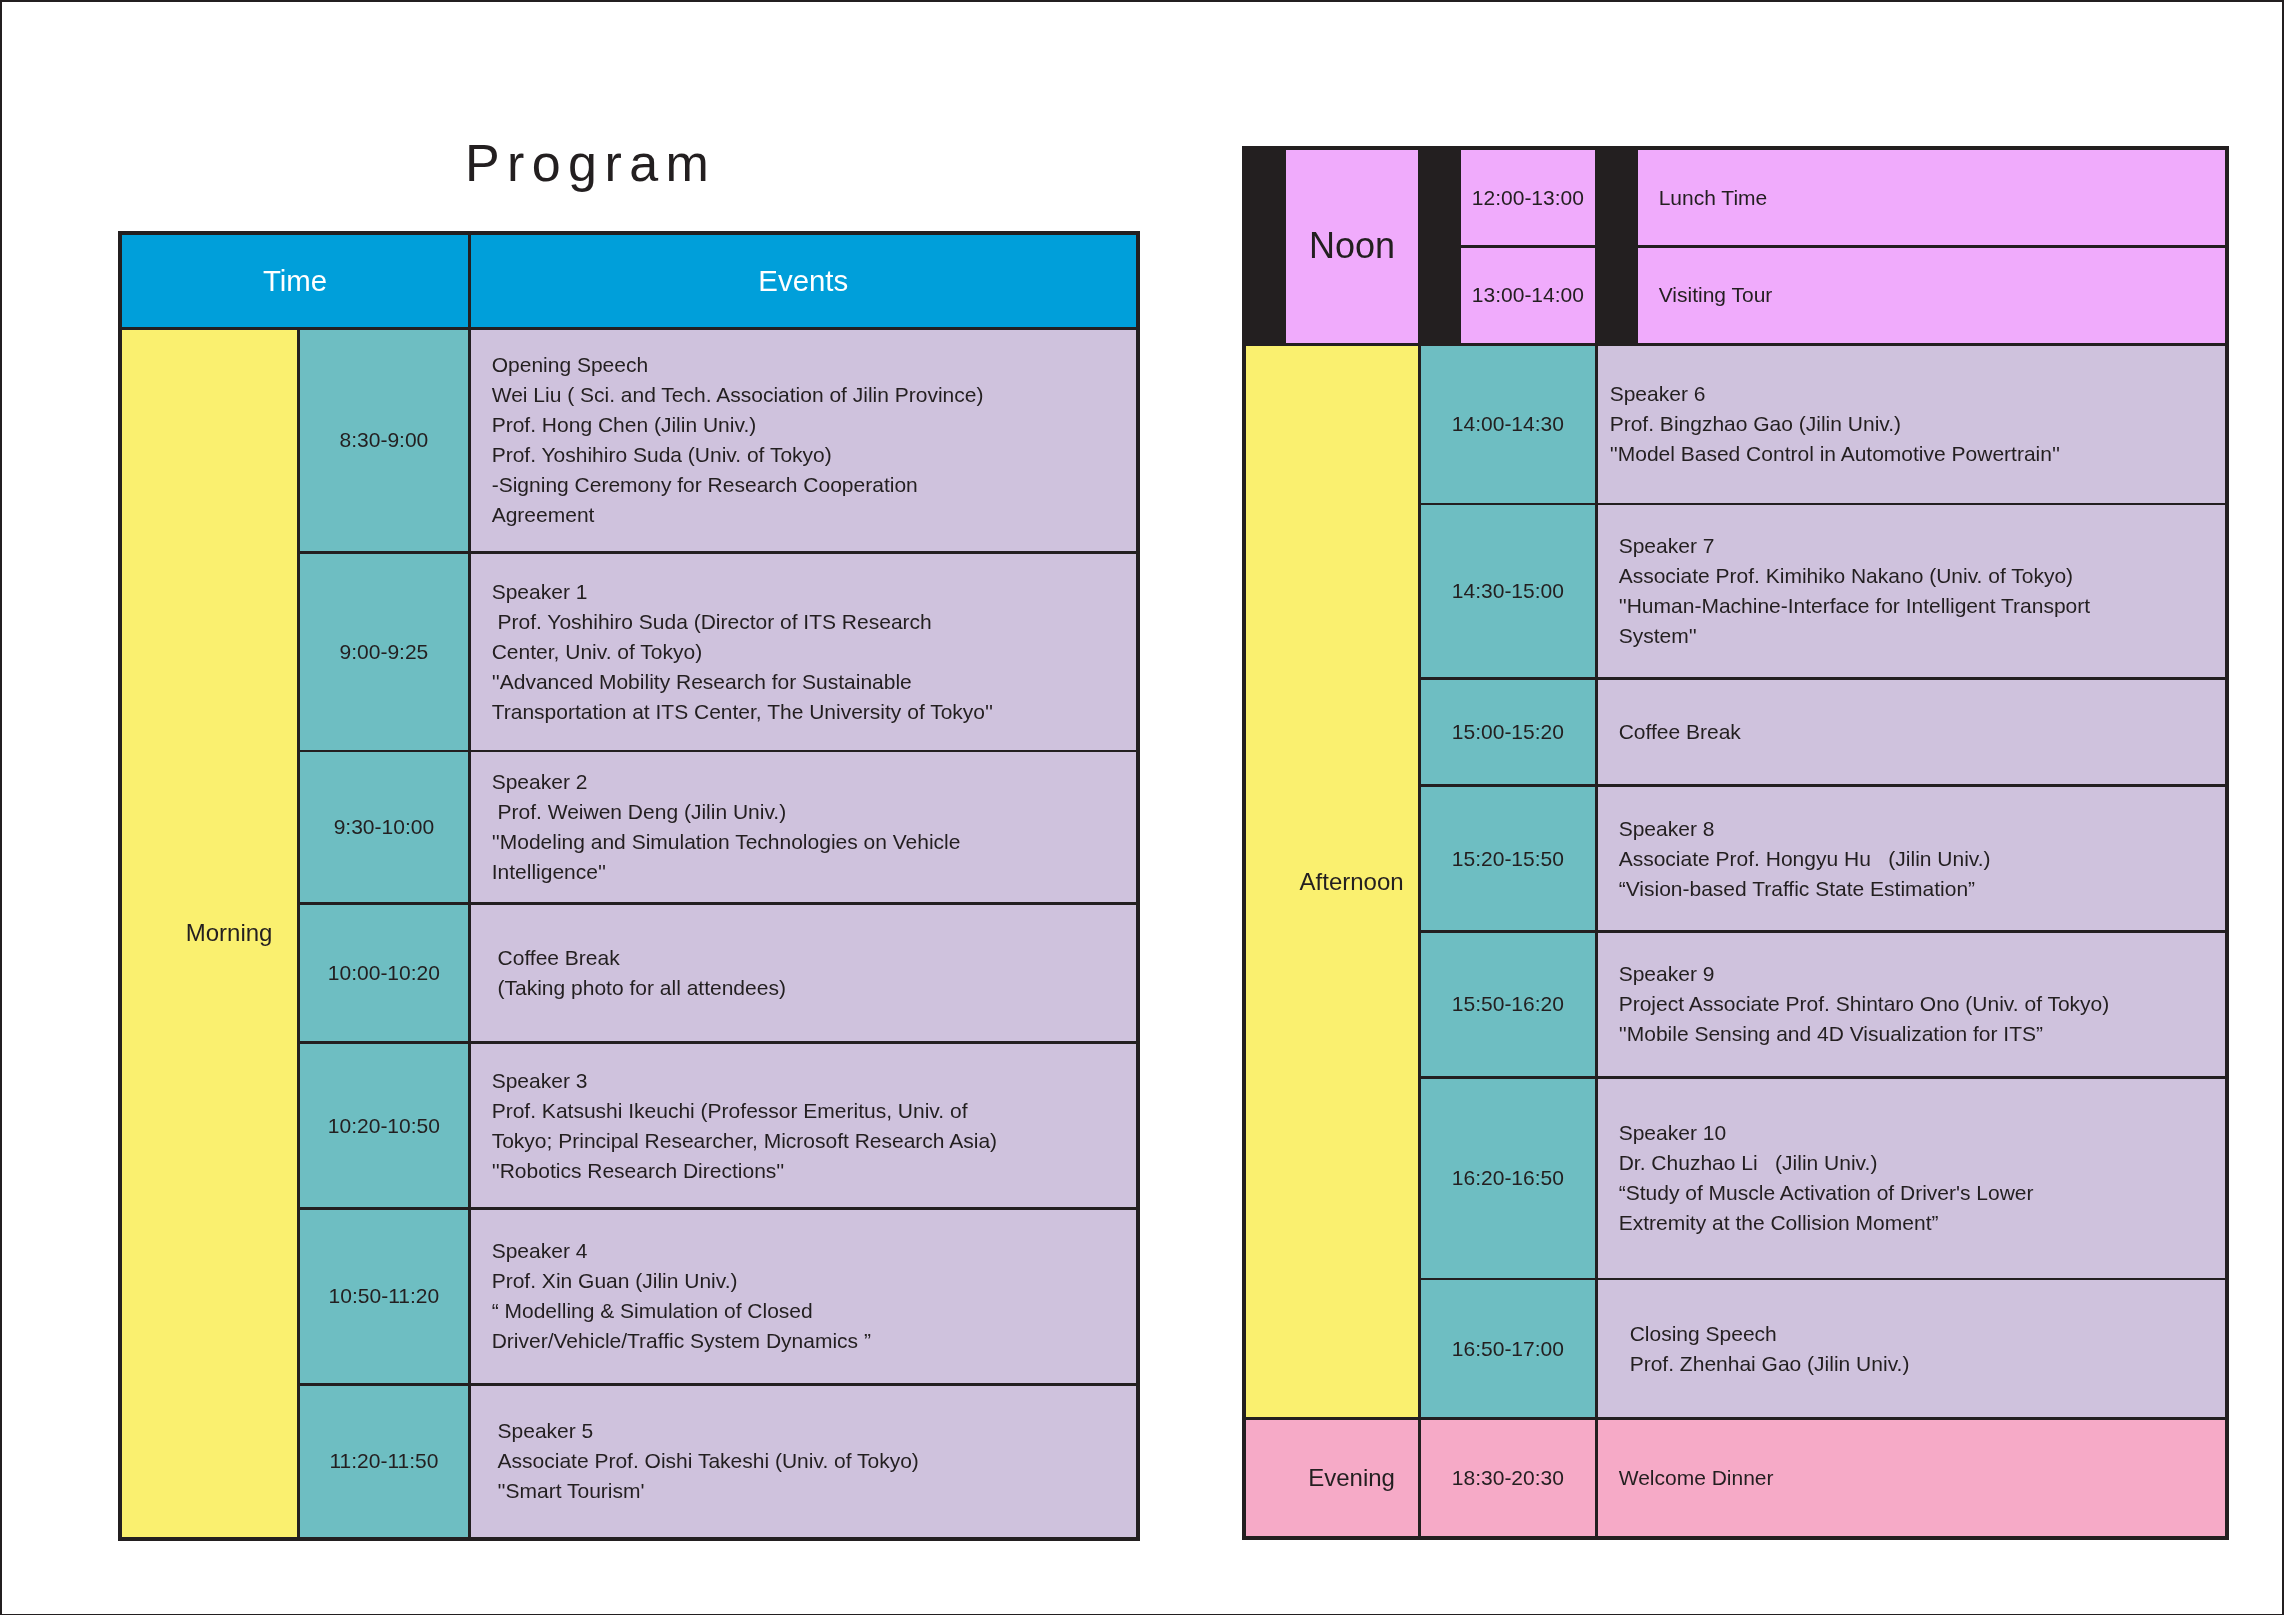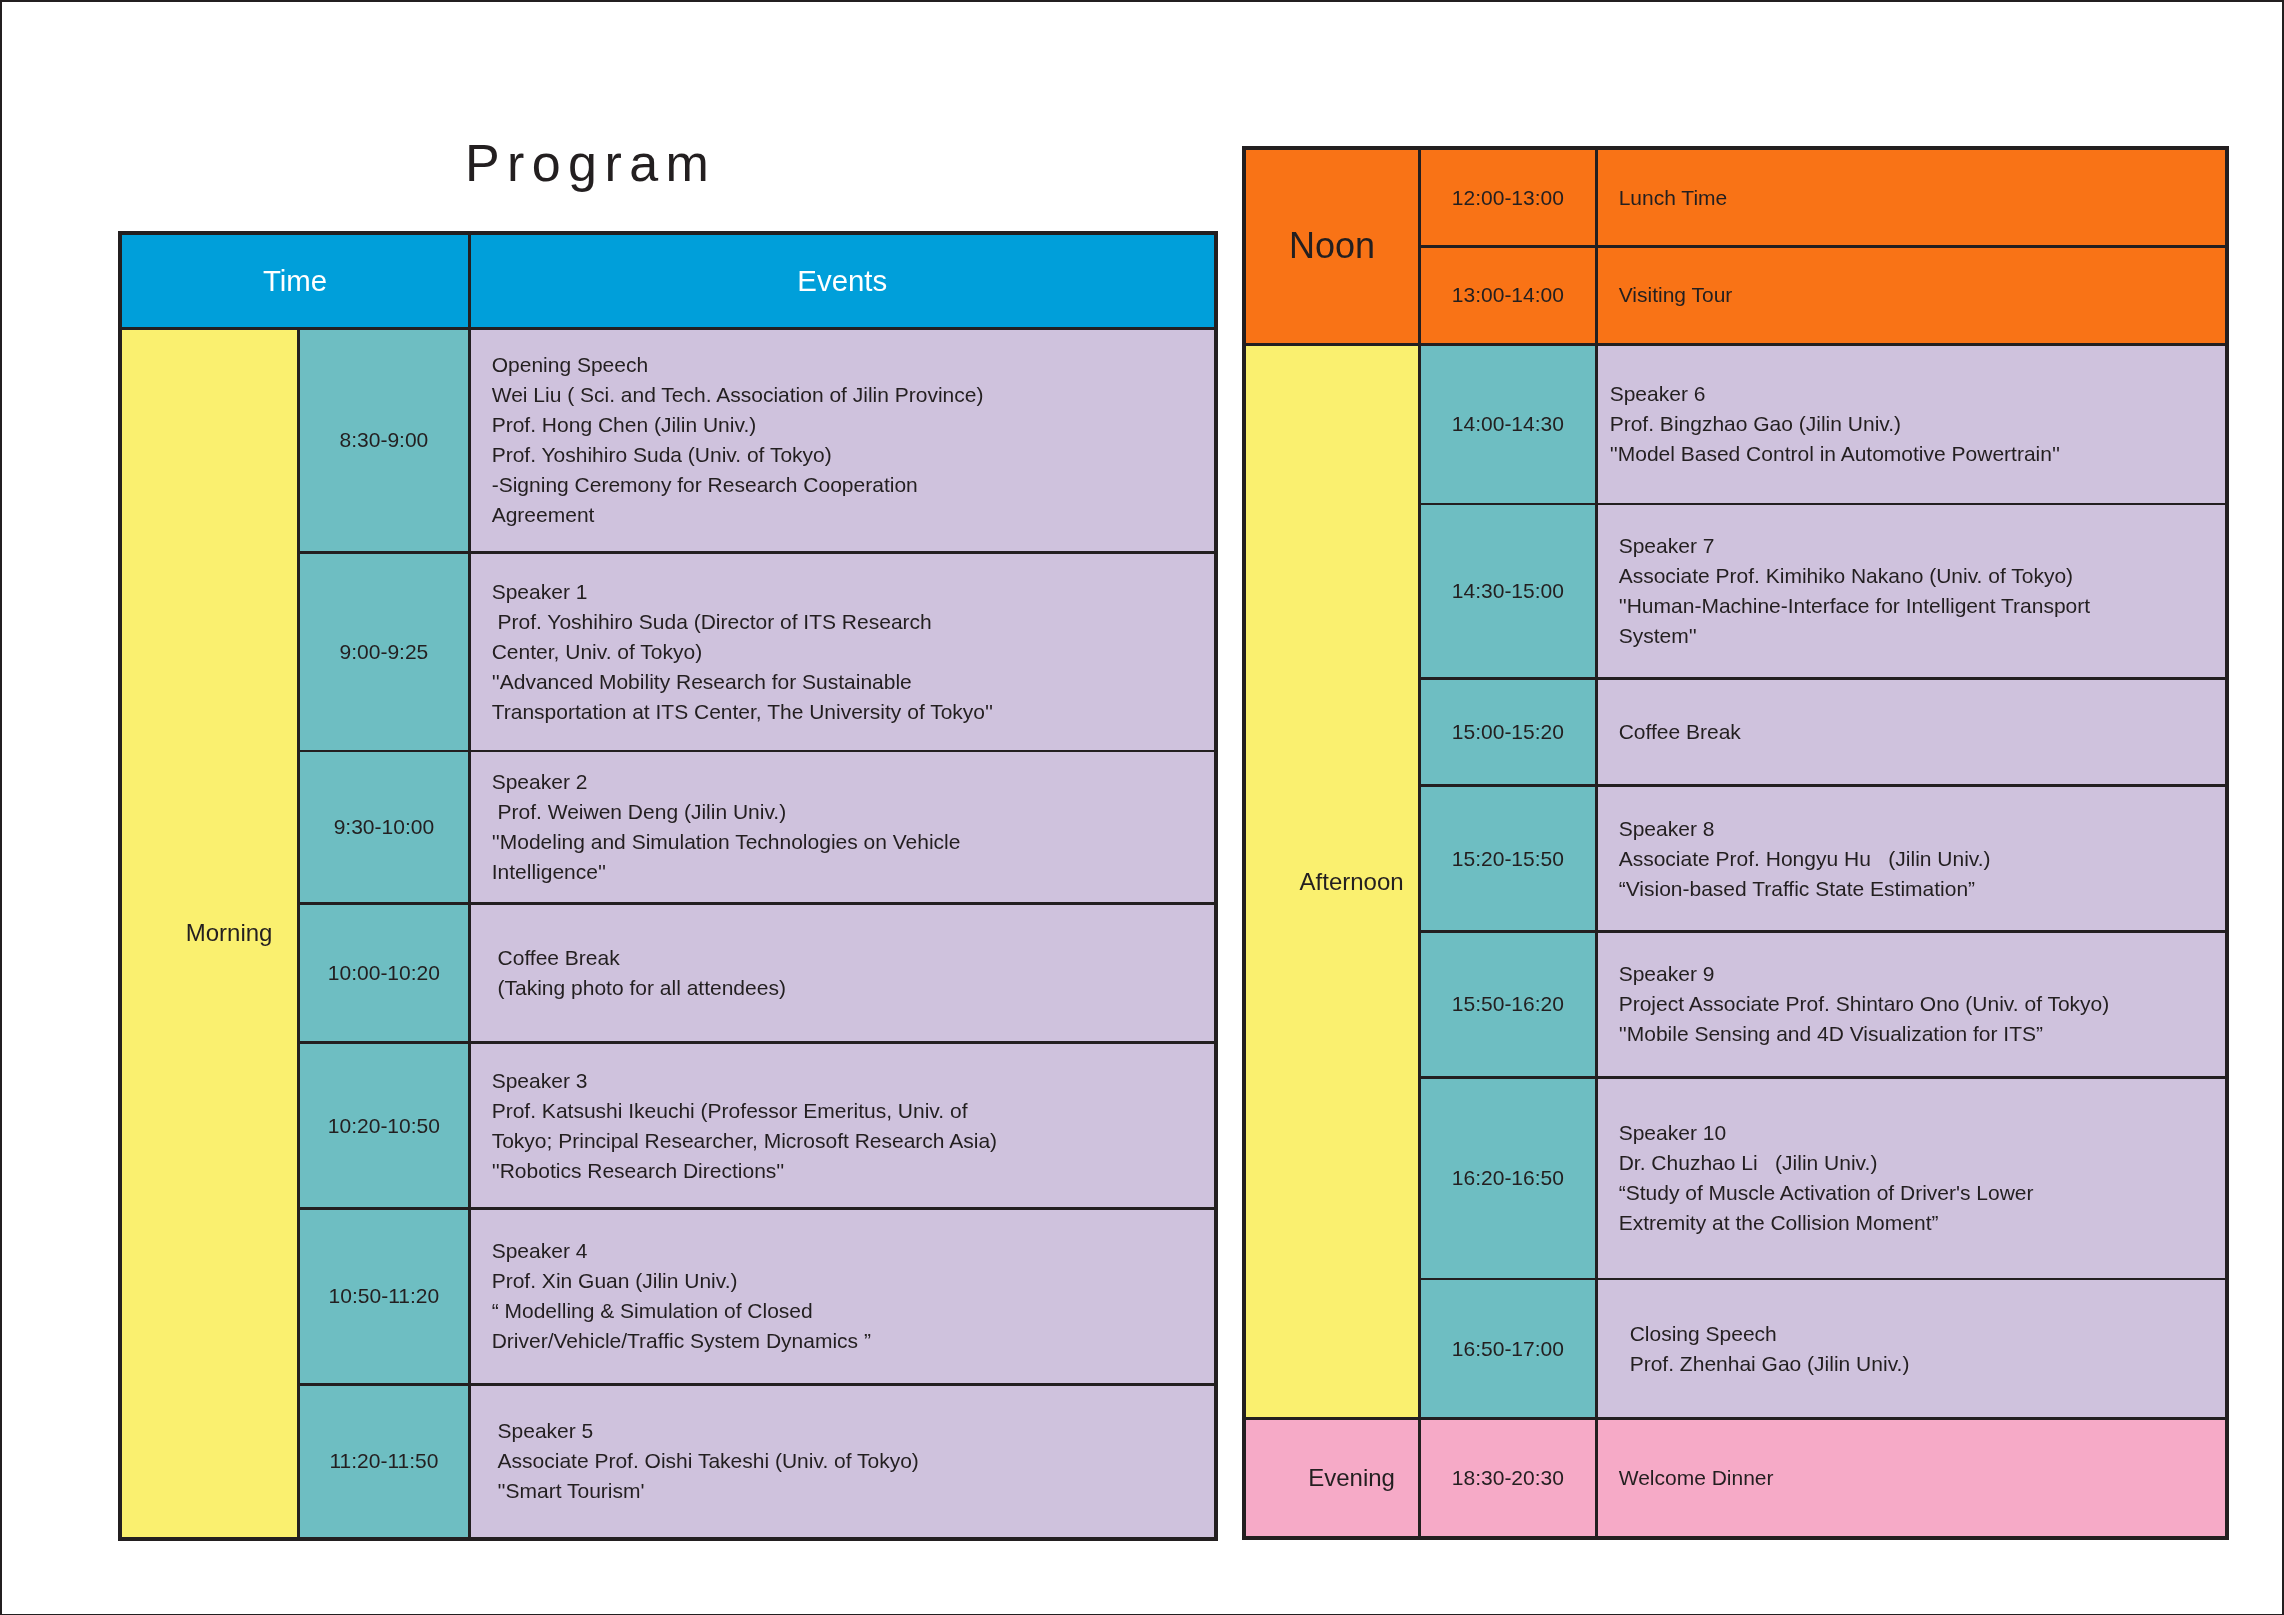--- a/index.html
+++ b/index.html
@@ -45,21 +45,21 @@
     position: absolute;
     background: #231F20;
     box-sizing: border-box;
     padding: 4.1px;
     display: grid;
     gap: 2.8px;
   }
   #left-table {
     left: 118px;
     top: 231px;
-    width: 1100px;
+    width: 1022px;
     height: 1310px;
     grid-template-columns: 175px 168px 1fr;
     grid-template-rows: 92px 221px 196px 150px 136px 163px 173px 1fr;
   }
   #right-table {
     left: 1242px;
     top: 146px;
     width: 987px;
     height: 1394px;
     grid-template-columns: 172px 174px 1fr;
@@ -79,21 +79,21 @@
   .section-label {
     font-size: 24px;
     padding-left: 39px;
   }
   .noon-label {
     font-size: 36px;
   }
   .bg-yellow  { background: #FAF06F; }
   .bg-teal    { background: #6EBEC2; }
   .bg-lav     { background: #CFC2DD; }
-  .bg-peach   { background: #f97316; }
+  .bg-peach   { background: #f0abfc; margin-left: 40px; }
   .bg-pink    { background: #F6AAC7; }
   .time-cell {
     font-size: 21px;
     white-space: nowrap;
   }
   .event-cell {
     justify-content: flex-start;
     text-align: left;
     padding: 9.2px 11.5px 9.2px 21px;
     font-size: 21px;

